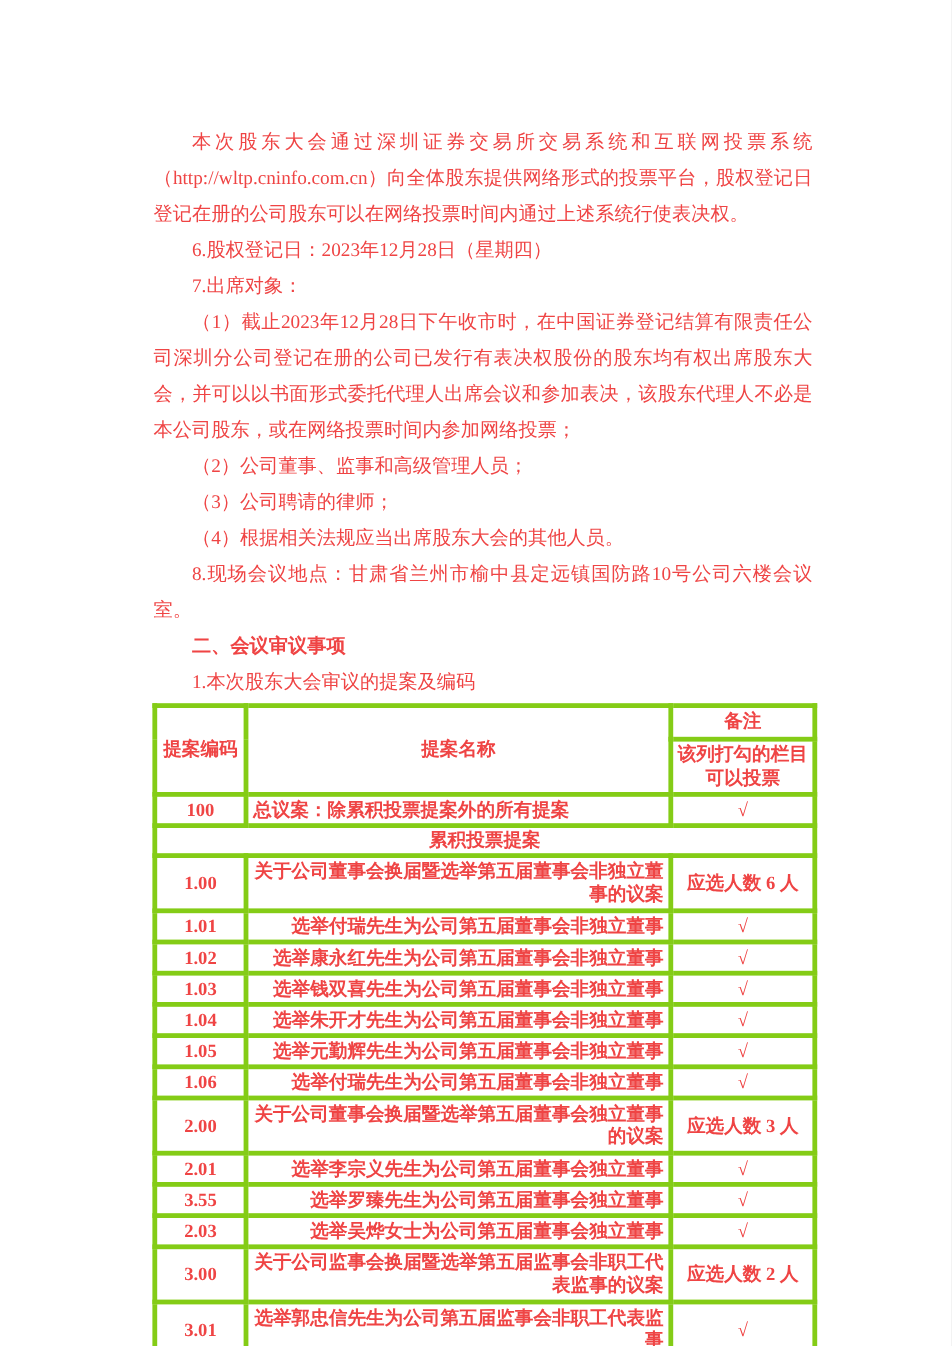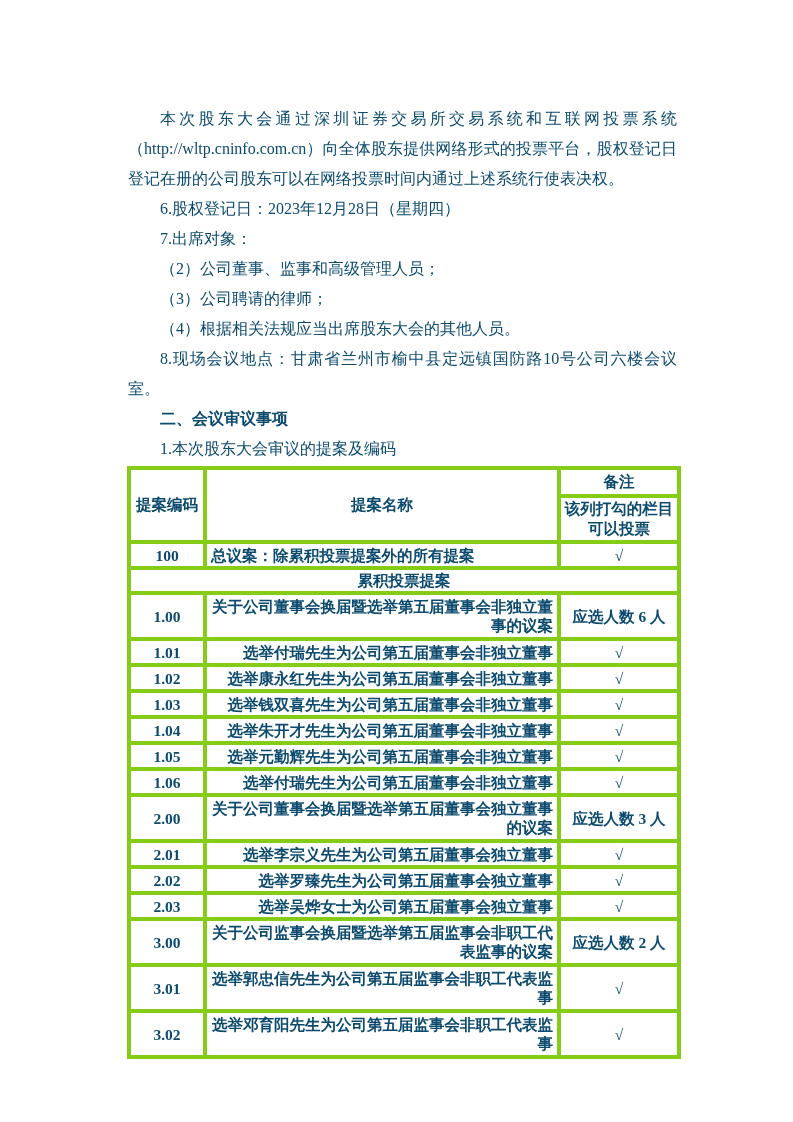--- a/index.html
+++ b/index.html
@@ -3,21 +3,21 @@
 <meta charset="utf-8">
 <style>
   html, body { margin: 0; padding: 0; background: #e8e8e8; }
   .page {
     position: relative;
     width: 793px;
     height: 1122px;
     margin: 0 auto;
     background: #ffffff;
     font-family: "Liberation Serif", serif;
-    color: #0c4a6e;
+    color: #ef4444;
     overflow: hidden;
   }
   .content {
     position: absolute;
     left: 128px;
     top: 104px;
     width: 549px;
   }
   .content p {
     margin: 0;
@@ -73,20 +73,21 @@
   }
 </style>
 </head>
 <body>
 
 <div class="page">
   <div class="content">
     <p>本次股东大会通过深圳证券交易所交易系统和互联网投票系统（http://wltp.cninfo.com.cn）向全体股东提供网络形式的投票平台，股权登记日登记在册的公司股东可以在网络投票时间内通过上述系统行使表决权。</p>
     <p>6.股权登记日：2023年12月28日（星期四）</p>
     <p>7.出席对象：</p>
+    <p>（1）截止2023年12月28日下午收市时，在中国证券登记结算有限责任公司深圳分公司登记在册的公司已发行有表决权股份的股东均有权出席股东大会，并可以以书面形式委托代理人出席会议和参加表决，该股东代理人不必是本公司股东，或在网络投票时间内参加网络投票；</p>
     <p>（2）公司董事、监事和高级管理人员；</p>
     <p>（3）公司聘请的律师；</p>
     <p>（4）根据相关法规应当出席股东大会的其他人员。</p>
     <p>8.现场会议地点：甘肃省兰州市榆中县定远镇国防路10号公司六楼会议室。</p>
     <p class="heading">二、会议审议事项</p>
     <p>1.本次股东大会审议的提案及编码</p>
 
     <table class="proposals">
       <colgroup>
         <col style="width:76px">
@@ -151,21 +152,21 @@
             <td class="c-code">2.00</td>
             <td class="c-name">关于公司董事会换届暨选举第五届董事会独立董事的议案</td>
             <td class="c-remark">应选人数 3 人</td>
           </tr>
           <tr>
             <td class="c-code">2.01</td>
             <td class="c-name">选举李宗义先生为公司第五届董事会独立董事</td>
             <td class="c-remark">√</td>
           </tr>
           <tr>
-            <td class="c-code">2.02</td>
+            <td class="c-code">3.55</td>
             <td class="c-name">选举罗臻先生为公司第五届董事会独立董事</td>
             <td class="c-remark">√</td>
           </tr>
           <tr>
             <td class="c-code">2.03</td>
             <td class="c-name">选举吴烨女士为公司第五届董事会独立董事</td>
             <td class="c-remark">√</td>
           </tr>
           <tr class="row-multi">
             <td class="c-code">3.00</td>

